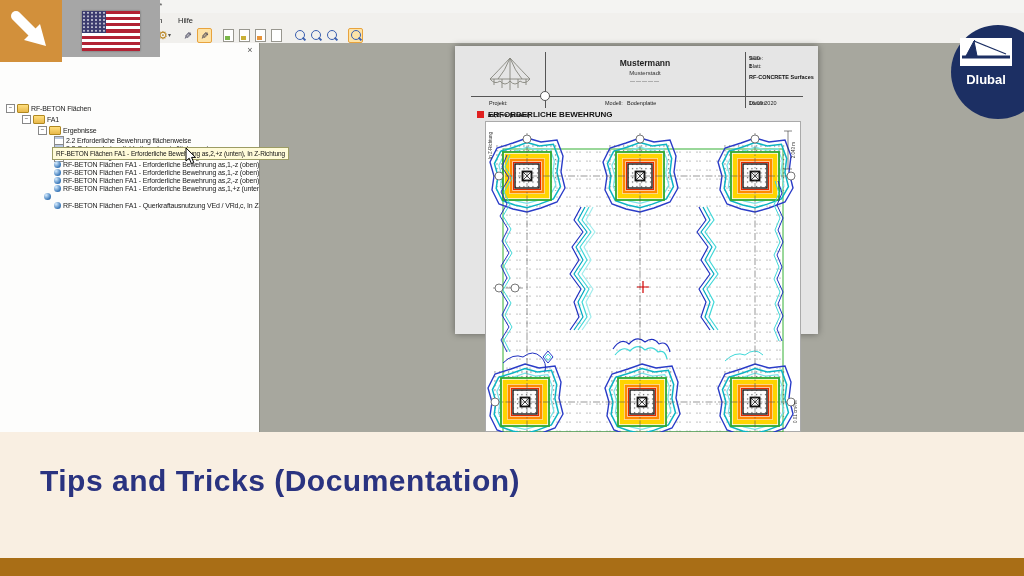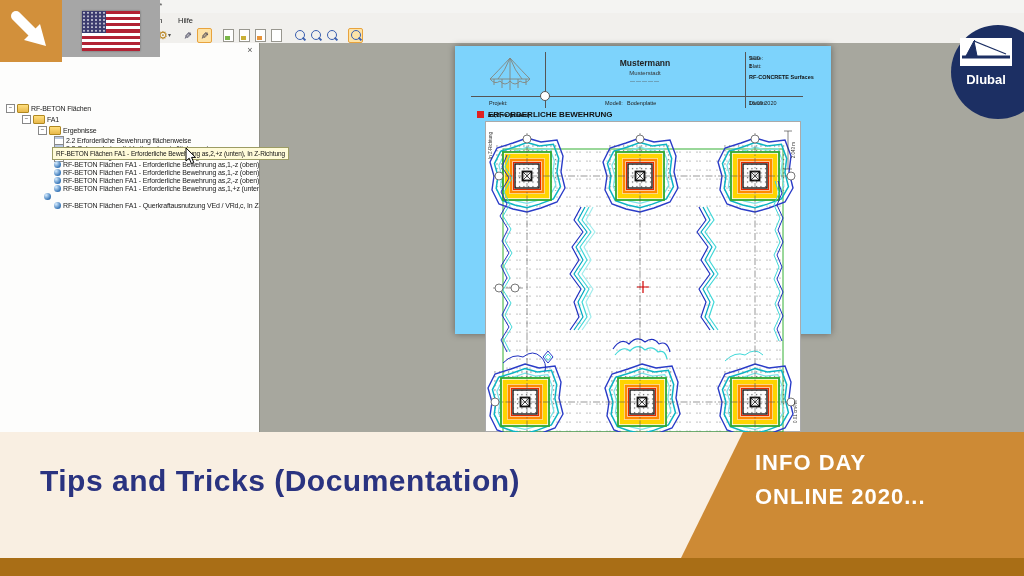--- a/index.html
+++ b/index.html
@@ -31,21 +31,21 @@
   .exp{width:7px;height:7px;border:1px solid #888;background:#fff;font-size:6px;line-height:5px;text-align:center;color:#333;flex:none;}
   .fold{width:10px;height:7px;background:linear-gradient(#ffdf7e,#e8b84b);border:1px solid #b08820;border-radius:1px;flex:none;}
   .ticon{width:8px;height:8px;background:#fff;border:1px solid #8a8a8a;flex:none;
          background-image:linear-gradient(#b9c8e2 2px,transparent 2px);}
   .sph{width:7px;height:7px;border-radius:50%;flex:none;
        background:radial-gradient(circle at 30% 30%,#d6ecff,#3a78b8 70%,#1c4a80);}
   .tooltip{left:52px;top:147px;height:11px;line-height:11px;background:#fffbd8;border:1px solid #9c9c64;
            font-size:6.5px;letter-spacing:-0.1px;color:#111;padding:0 3px;white-space:nowrap;z-index:30;}
   
   .preview{left:260px;top:43px;width:764px;height:389px;background:#a7a79e;}
-  .page{left:455px;top:46px;width:363px;height:288px;background:#7dd3fc;box-shadow:0 0 7px rgba(0,0,0,.4);padding-left:13px;}
+  .page{left:455px;top:46px;width:363px;height:288px;background:#e5e5e5;box-shadow:0 0 7px rgba(0,0,0,.4);}
   .page *{position:absolute;}
   .hline{background:#555;height:1px;}
   .vline{background:#555;width:1px;}
   .hdrcircle{width:8px;height:8px;border:1px solid #555;border-radius:50%;background:#fff;}
   .company{font-size:8.5px;font-weight:bold;color:#222;text-align:center;width:180px;}
   .city{font-size:6px;color:#333;text-align:center;width:180px;}
   .divid{font-size:5px;color:#555;text-align:center;width:180px;letter-spacing:1px;}
   .sm{font-size:5.5px;color:#222;}
   .smrow{display:flex;justify-content:space-between;width:62px;}
   .mod{font-size:5.5px;font-weight:bold;color:#111;}
@@ -324,18 +324,14 @@
       <path d="M18,32 L26,17 L29,32 Z" stroke-width="1"></path>
       <path d="M26,17 L58,30 M26,17 L48,26 M26,17 L38,22" stroke-width="1.2" fill="none"></path>
       <path d="M14,33 h48" stroke-width="3" fill="none"></path>
     </g>
     <text x="38" y="60" font-size="13" font-weight="bold" fill="#fff" text-anchor="middle" font-family="Liberation Sans, sans-serif">Dlubal</text>
   </svg>
 </div>
 
 <div class="abs banner">
   <div class="bannertitle">Tips and Tricks (Documentation)</div>
-  <div class="diag">
-    <div class="ev1">INFO DAY</div>
-    <div class="ev2">ONLINE 2020...</div>
-  </div>
 </div>
 <div class="abs strip"></div>
 
 </body></html>

